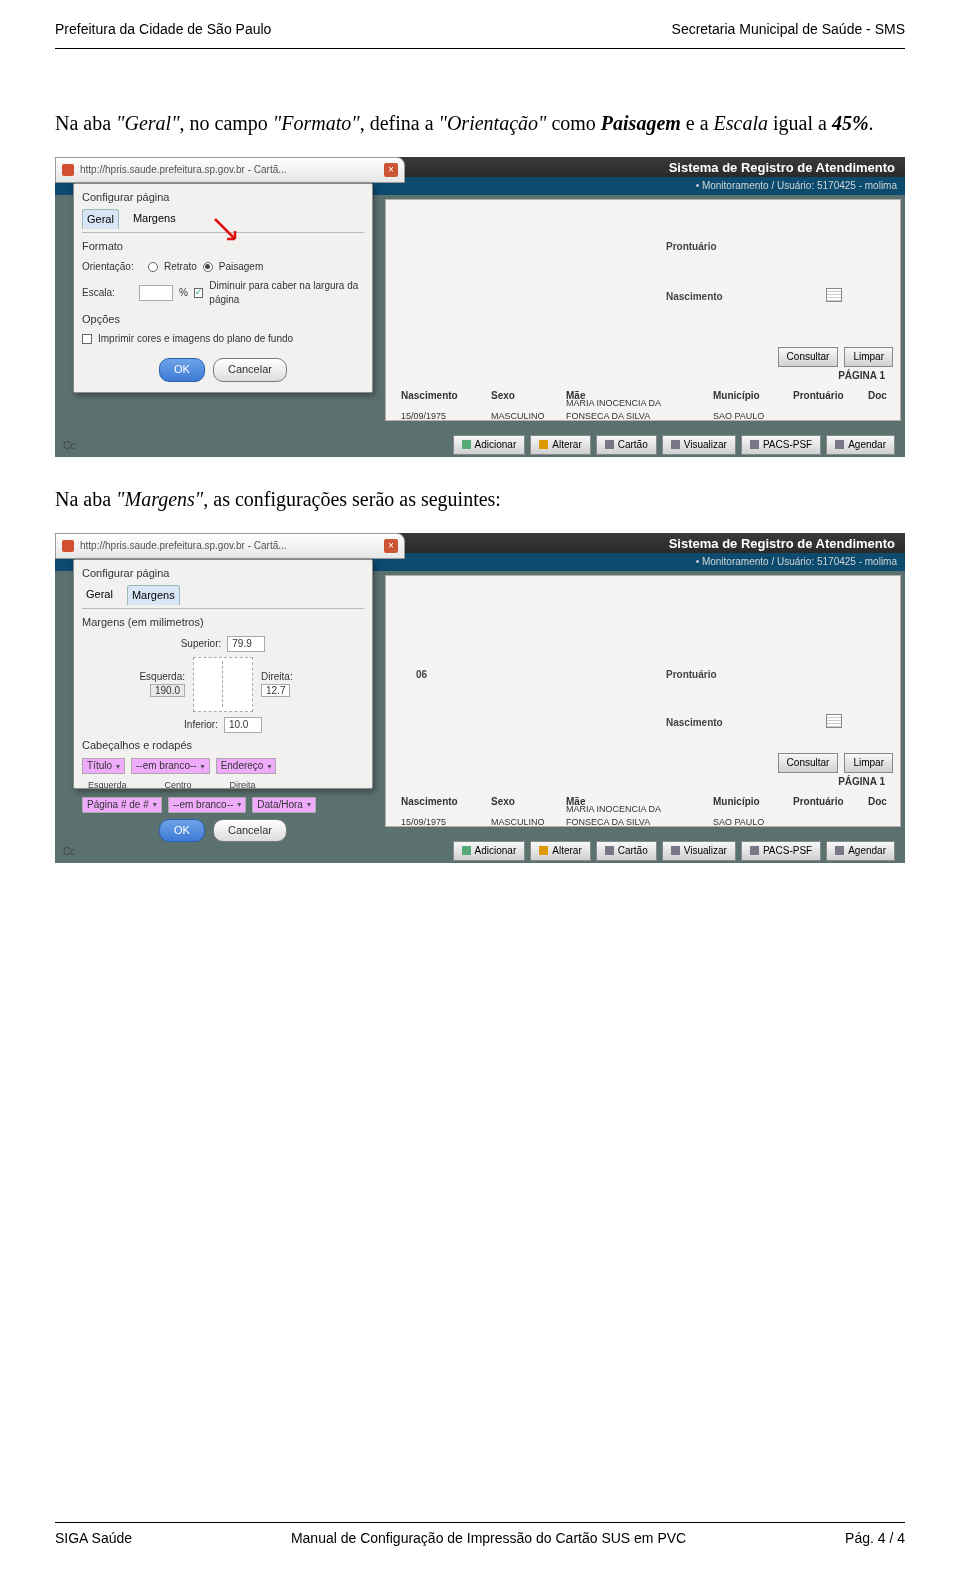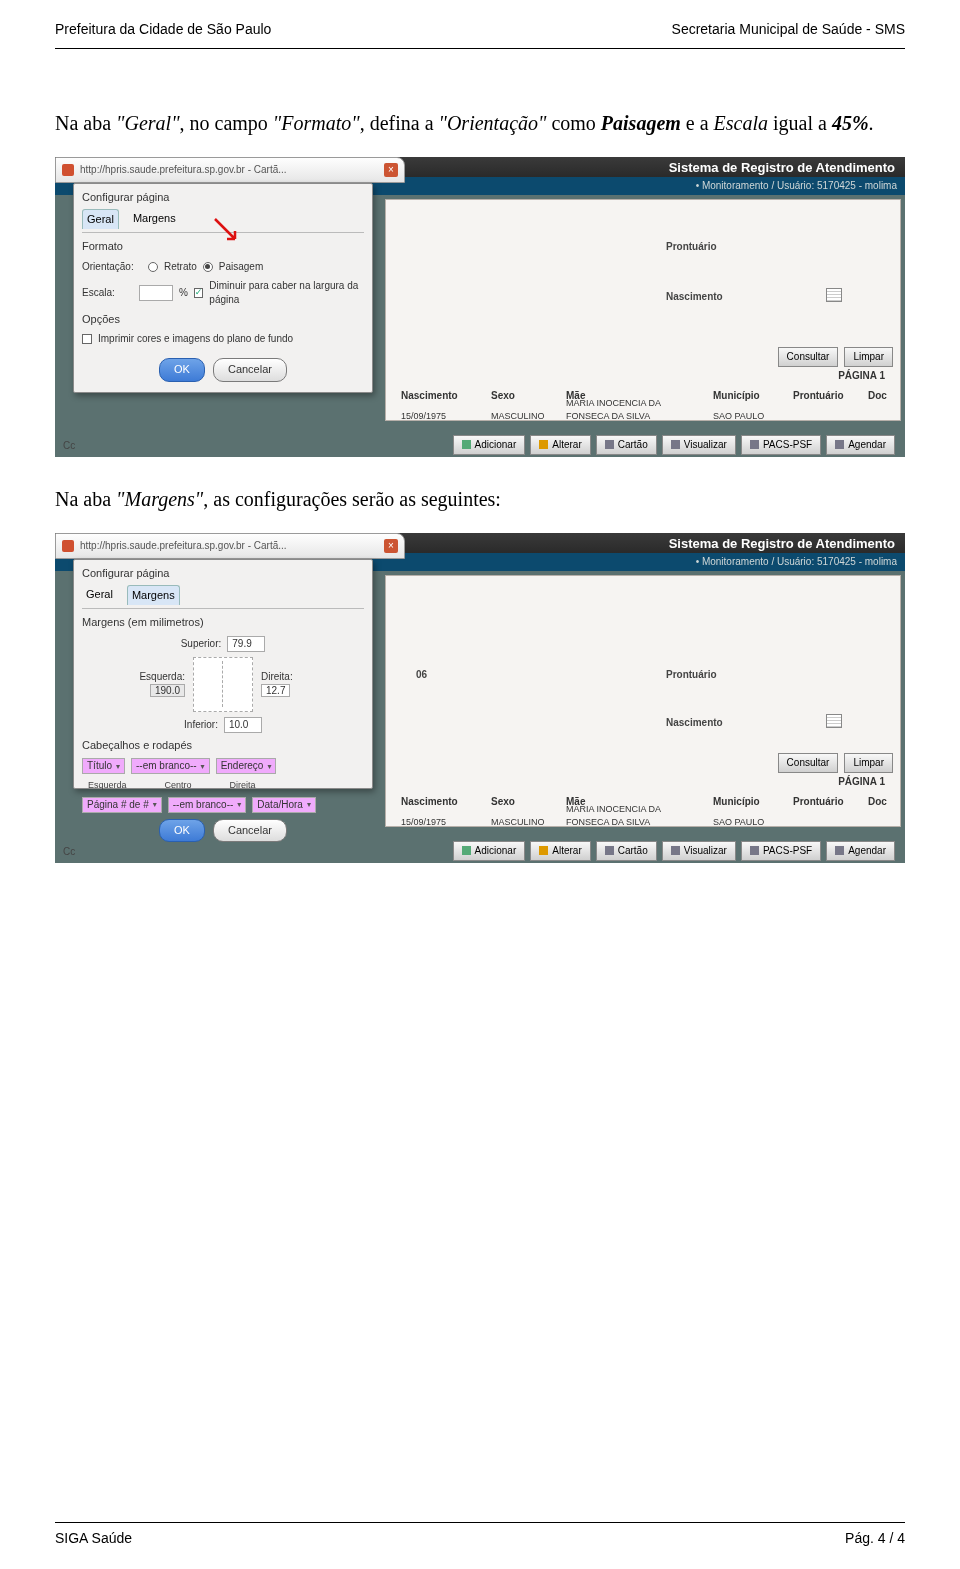--- a/index.html
+++ b/index.html
@@ -375,17 +375,18 @@
         <span class="ss-btn primary">OK</span>
         <span class="ss-btn secondary">Cancelar</span>
       </div>
     </div>
   </div>
 
   <div class="page-footer">
     <hr class="bottom">
     <div class="footer-row">
       <span>SIGA Saúde</span>
+      <span>Manual de Configuração de Impressão do Cartão SUS em PVC</span>
       <span>Pág. 4 / 4</span>
     </div>
   </div>
 
 </div>
 
 </body></html>

